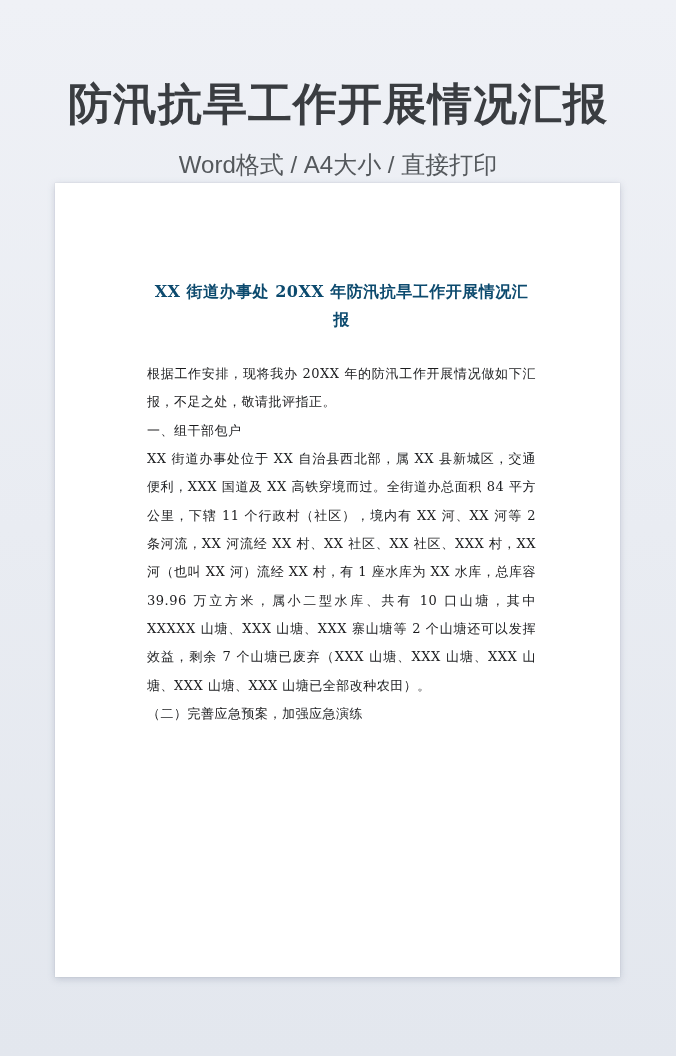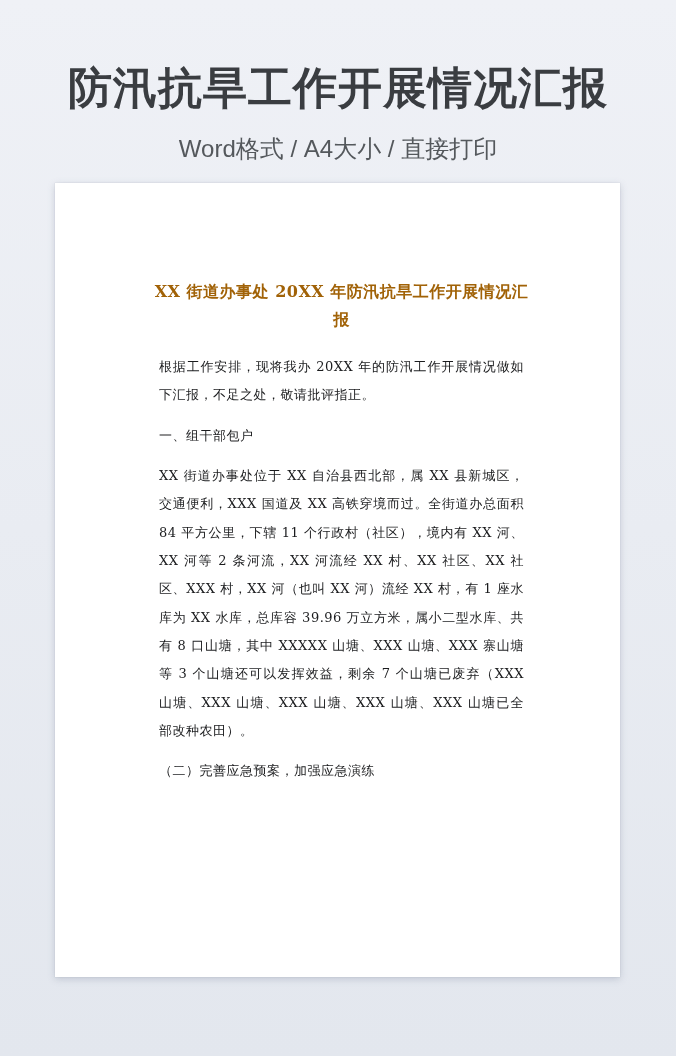--- a/index.html
+++ b/index.html
@@ -11,21 +11,21 @@
     background: linear-gradient(180deg, #eff1f6 0%, #e9ecf2 50%, #e3e7ee 100%);
     font-family: "Liberation Sans", sans-serif;
   }
   .header {
     position: absolute;
     left: 0; top: 62px;
     width: 676px;
     text-align: center;
   }
   .header-title {
-    margin: 0;
+    margin: 16px;
     font-family: "Liberation Sans", "DejaVu Sans", sans-serif;
     font-weight: 700;
     font-size: 44px;
     line-height: 52px;
     letter-spacing: 1px;
     color: #3a3d41;
   }
   .header-subtitle {
     margin-top: 21px;
     font-family: "Liberation Sans", "DejaVu Sans", sans-serif;
@@ -45,27 +45,27 @@
     box-sizing: border-box;
     padding: 95px 84px 0 92px;
     overflow: hidden;
   }
   .doc-title {
     font-family: "DejaVu Serif", "Liberation Serif", serif;
     font-weight: 700;
     font-size: 16px;
     line-height: 28px;
     letter-spacing: 0.5px;
-    color: #a16207;
+    color: #0c4a6e;
     text-align: center;
-    margin: 0 0 19px 0;
+    margin: 0 0 26px 0;
   }
   .doc-body { width: 100%; }
   .doc-par {
-    margin: 12px;
+    margin: 0;
     font-family: "DejaVu Serif", "Liberation Serif", serif;
     font-weight: 400;
     font-size: 13px;
     line-height: 28.35px;
     color: #1b1c1e;
     text-align: justify;
     letter-spacing: 0.5px;
   }
 </style>
 </head>
@@ -74,16 +74,16 @@
 <div class="header">
   <h1 class="header-title">防汛抗旱工作开展情况汇报</h1>
   <div class="header-subtitle">Word格式 / A4大小 / 直接打印</div>
 </div>
 
 <div class="doc-page">
   <div class="doc-title">XX 街道办事处 20XX 年防汛抗旱工作开展情况汇报</div>
   <div class="doc-body" id="doc-body">
       <p class="doc-par">根据工作安排，现将我办 20XX 年的防汛工作开展情况做如下汇报，不足之处，敬请批评指正。</p>
       <p class="doc-par">一、组干部包户</p>
-      <p class="doc-par">XX 街道办事处位于 XX 自治县西北部，属 XX 县新城区，交通便利，XXX 国道及 XX 高铁穿境而过。全街道办总面积 84 平方公里，下辖 11 个行政村（社区），境内有 XX 河、XX 河等 2 条河流，XX 河流经 XX 村、XX 社区、XX 社区、XXX 村，XX 河（也叫 XX 河）流经 XX 村，有 1 座水库为 XX 水库，总库容 39.96 万立方米，属小二型水库、共有 8 口山塘，其中 XXXXX 山塘、XXX 山塘、XXX 寨山塘等 3 个山塘还可以发挥效益，剩余 7 个山塘已废弃（XXX 山塘、XXX 山塘、XXX 山塘、XXX 山塘、XXX 山塘已全部改种农田）。</p>
+      <p class="doc-par">XX 街道办事处位于 XX 自治县西北部，属 XX 县新城区，交通便利，XXX 国道及 XX 高铁穿境而过。全街道办总面积 84 平方公里，下辖 11 个行政村（社区），境内有 XX 河、XX 河等 2 条河流，XX 河流经 XX 村、XX 社区、XX 社区、XXX 村，XX 河（也叫 XX 河）流经 XX 村，有 1 座水库为 XX 水库，总库容 39.96 万立方米，属小二型水库、共有 10 口山塘，其中 XXXXX 山塘、XXX 山塘、XXX 寨山塘等 2 个山塘还可以发挥效益，剩余 7 个山塘已废弃（XXX 山塘、XXX 山塘、XXX 山塘、XXX 山塘、XXX 山塘已全部改种农田）。</p>
       <p class="doc-par">（二）完善应急预案，加强应急演练</p>
     </div>
 </div>
 
 </body></html>

